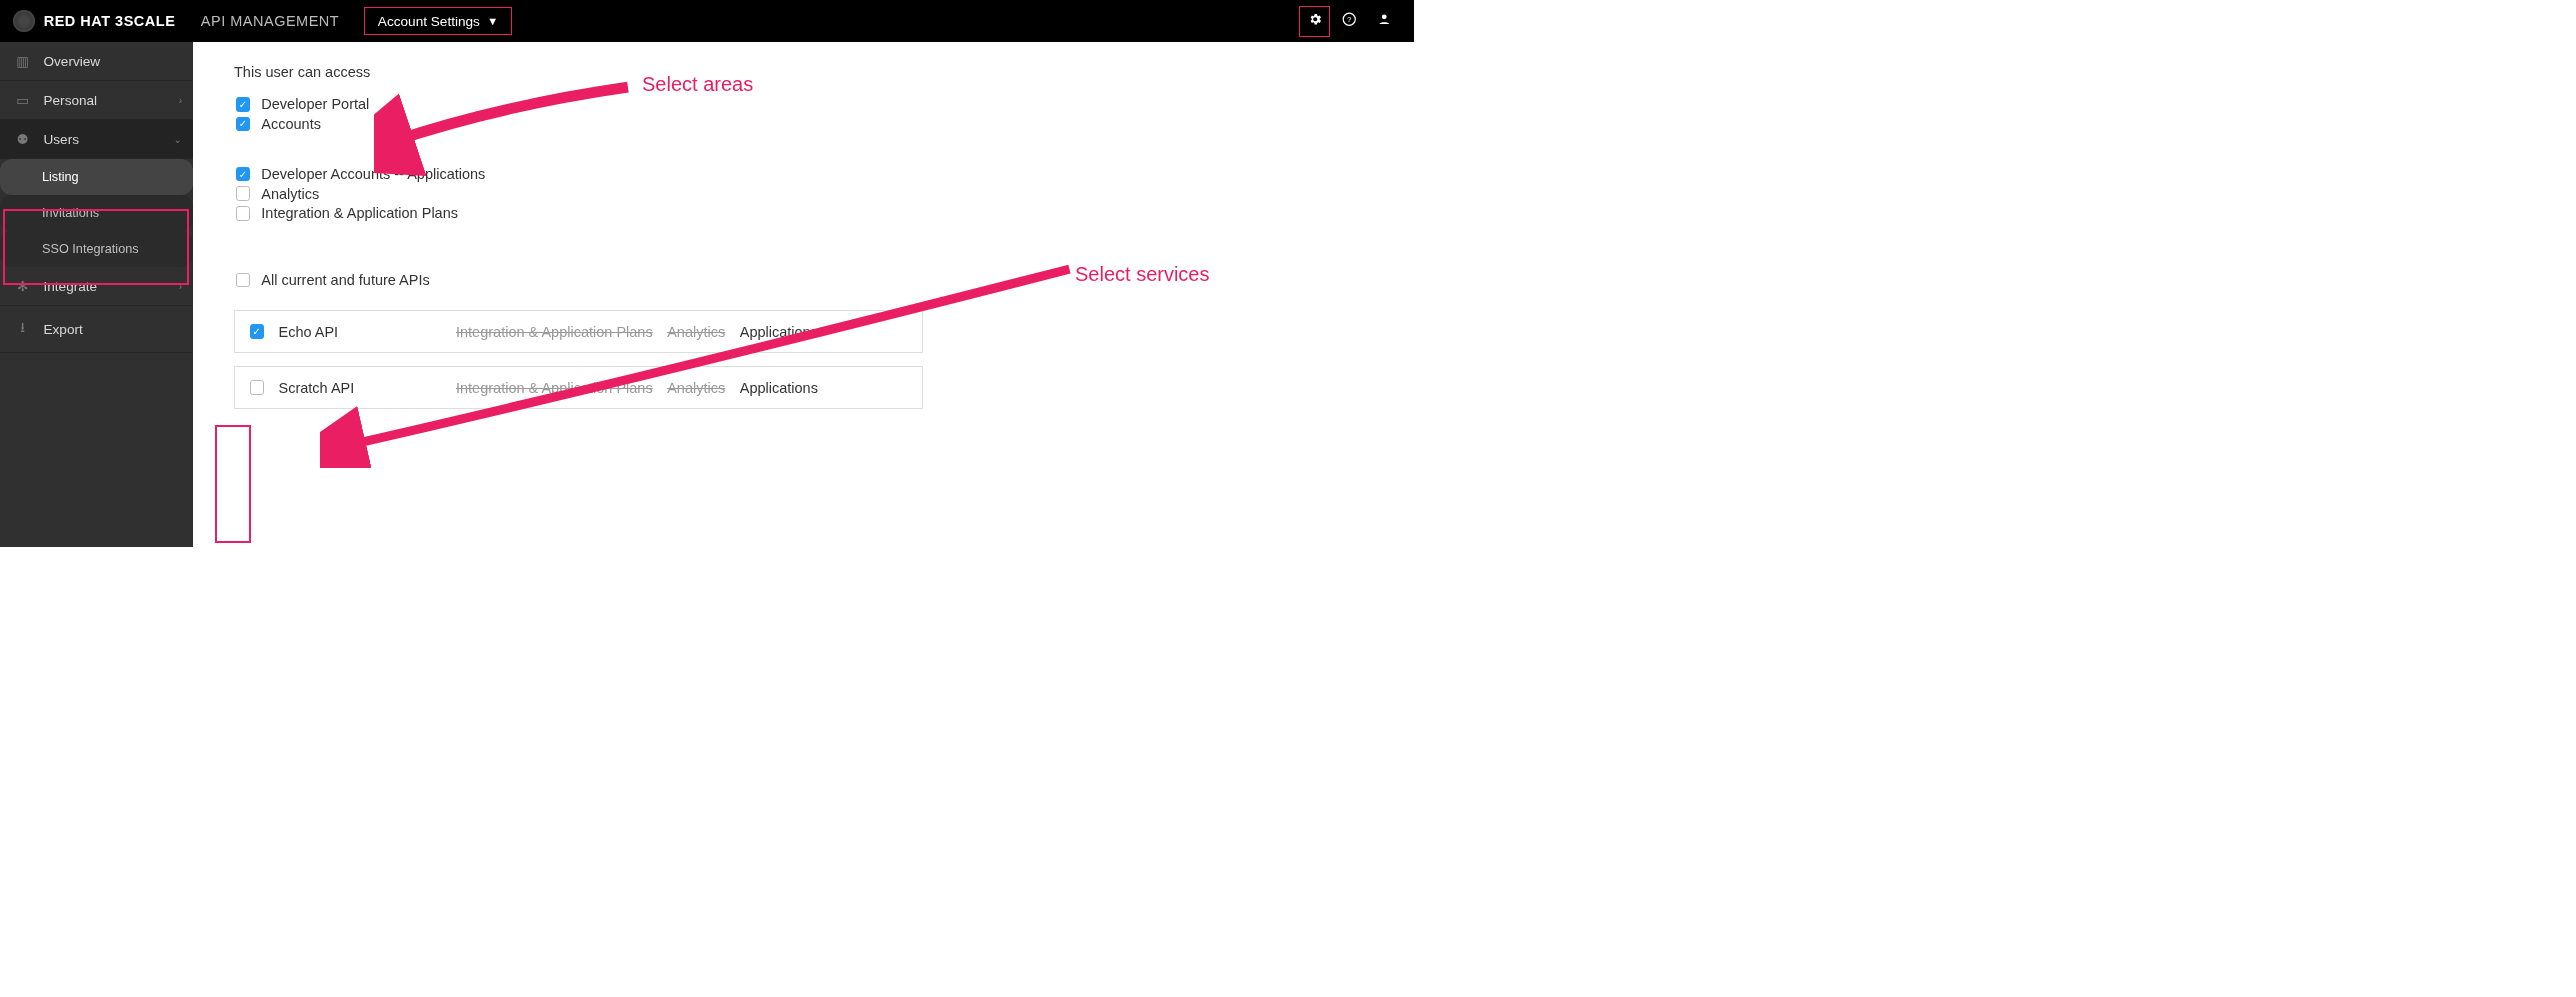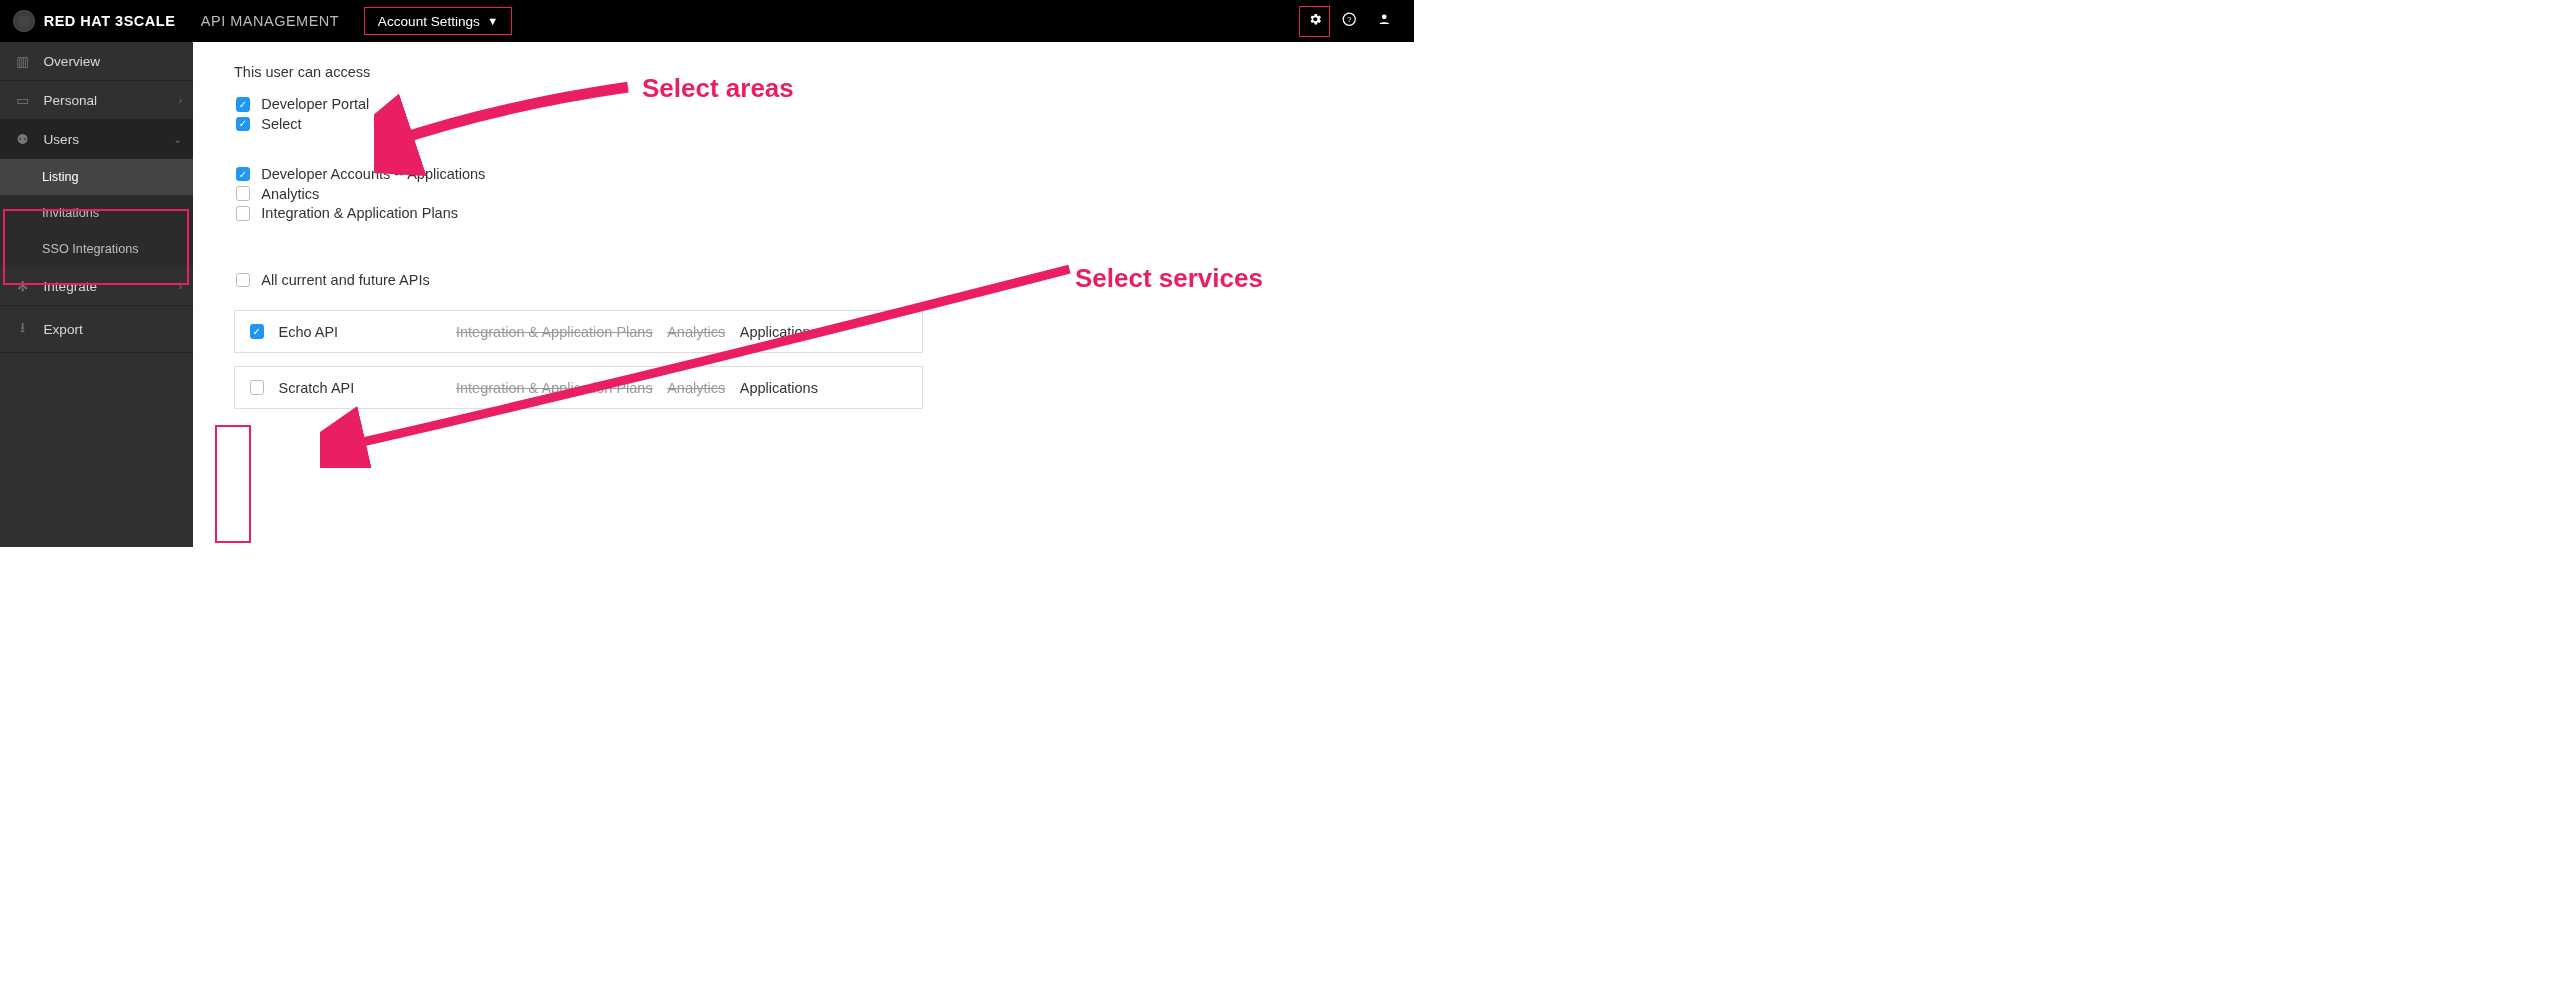--- a/index.html
+++ b/index.html
@@ -62,20 +62,21 @@
     border-bottom: 0.9px solid #262626;
     cursor: pointer;
     position: relative;
   }
   .side-item.nested {
     padding-left: 42px;
     background: #2b2b2b;
     border-bottom: none;
     font-size: 12.7px;
     color: #bfbfbf;
+    border-radius: 12px;
   }
   .side-item.nested.active { background: #444; color: #fff; }
   .side-item .chev-r { position:absolute; right:11px; color:#777; font-size:10px; }
   .side-item.expanded { background:#232323; }
   .side-icon { width:16.3px; text-align:center; color:#777; }
   .frame-users {
     position:absolute; left:2.7px; top:167px; width:186px; height:76px;
     border: 2.7px solid #e91e63; pointer-events:none;
   }
 
@@ -107,21 +108,21 @@
     gap: 14.5px;
   }
   .api-row .name { flex: 0 0 163px; }
   .api-row .col { color:#999; text-decoration: line-through; }
   .api-row .col.plain { color:#333; text-decoration:none; }
   .api-frame {
     position:absolute; border:2.7px solid #e91e63; pointer-events:none;
   }
 
   
-  .annot { position:absolute; color:#e91e63; font-size:26px; font-weight:700; pointer-events:none; }
+  .annot { position:absolute; color:#e91e63; font-size:20px; font-weight:400; pointer-events:none; }
   .arrow-svg { position:absolute; pointer-events:none; }
 
 </style>
 </head>
 <body>
 
 <div class="topbar">
   <div class="logo-cluster">
     <div class="logo-ball"></div>
     <div class="logo-txt">
@@ -200,21 +201,21 @@
 
   <div class="main">
     <div class="section-title">This user can access</div>
 
     <div class="chk-row">
       <span class="chk on">✓</span>
       <span>Developer Portal</span>
     </div>
     <div class="chk-row">
       <span class="chk on">✓</span>
-      <span>Select</span>
+      <span>Accounts</span>
     </div>
 
     <div class="gap"></div>
 
     <div class="chk-row">
       <span class="chk on">✓</span>
       <span>Developer Accounts -- Applications</span>
     </div>
     <div class="chk-row">
       <span class="chk"></span>

